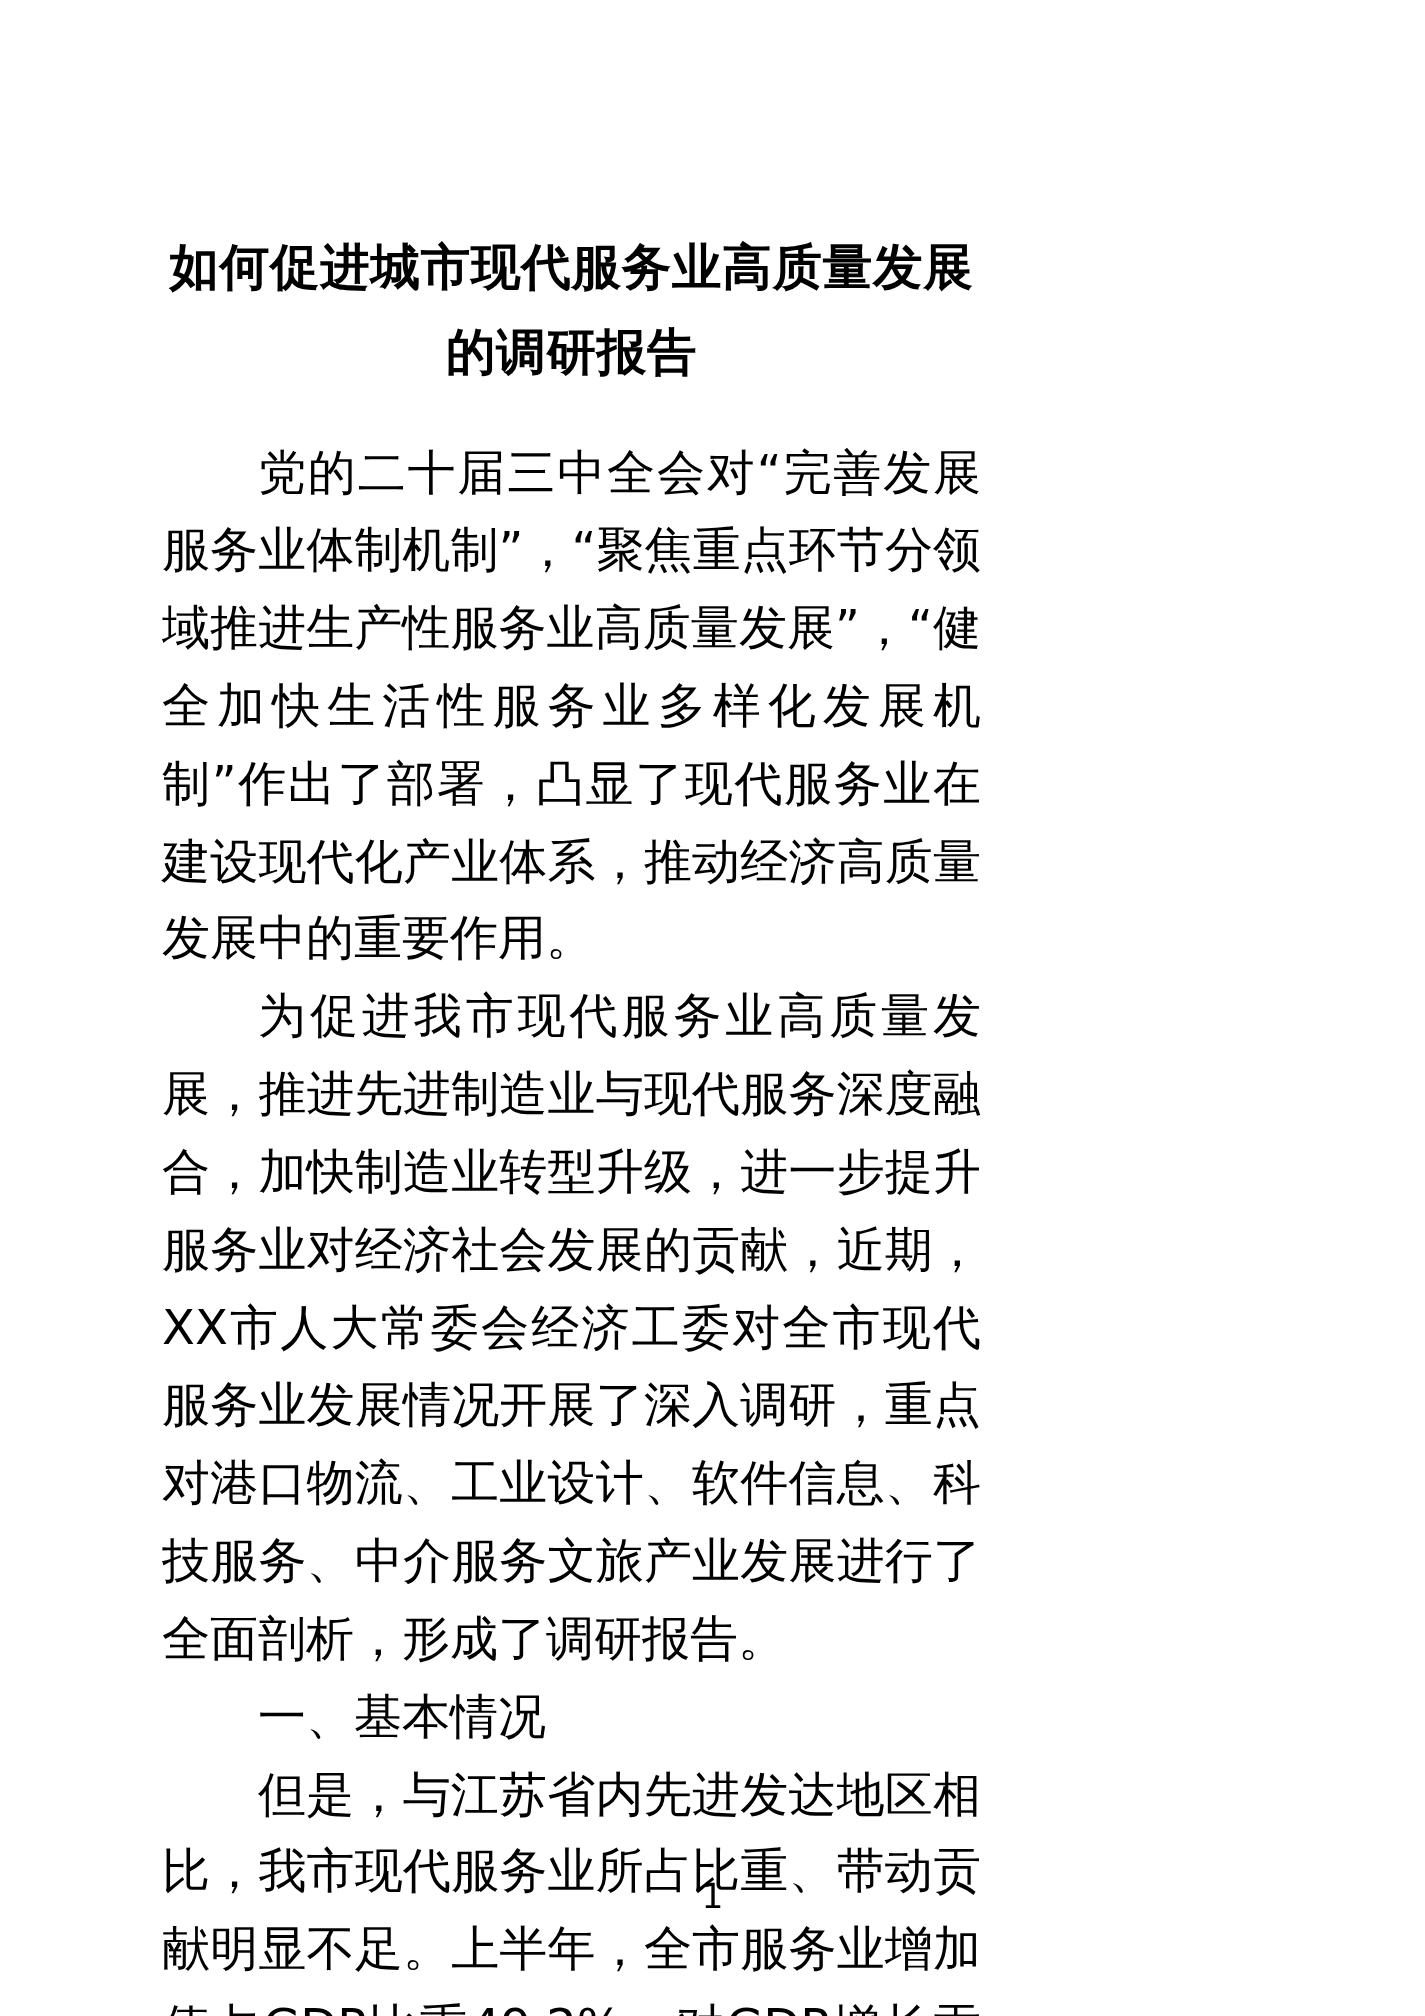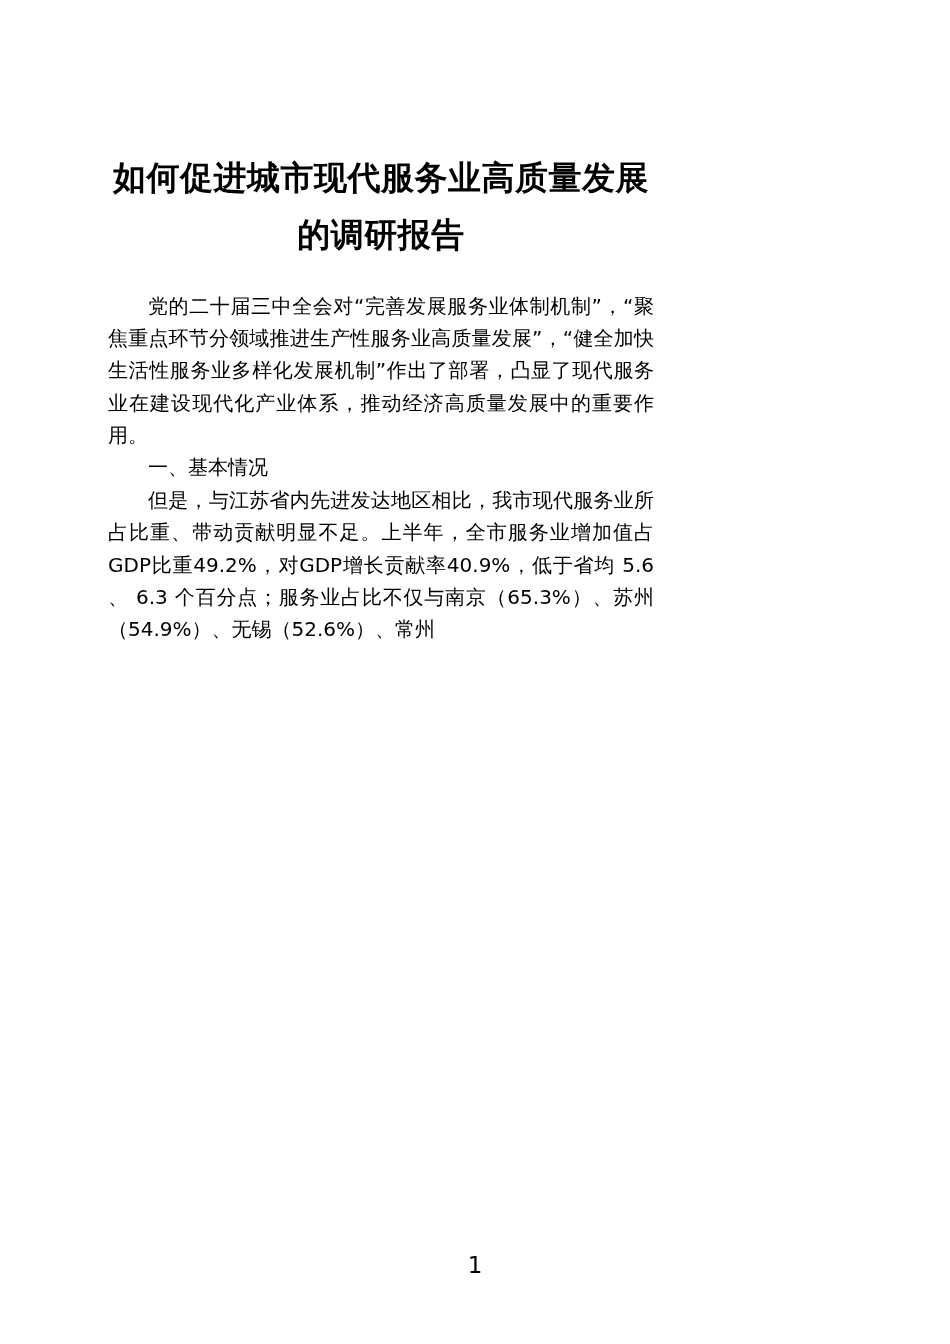--- a/index.html
+++ b/index.html
@@ -26,21 +26,21 @@
     font-family: "DejaVu Sans", "Liberation Sans", sans-serif;
     font-weight: bold;
     font-size: 33px;
     line-height: 1.72;
     text-align: center;
     margin: 0 0 26px 0;
     letter-spacing: 0.5px;
   }
   .body-par {
     font-family: "DejaVu Sans", "Liberation Sans", sans-serif;
-    font-size: 20px;
+    font-size: 32px;
     line-height: 1.62;
     text-align: justify;
     text-justify: inter-ideograph;
     margin: 0;
     text-indent: 2em;
     letter-spacing: 0px;
   }
   .page-number {
     position: absolute;
     bottom: 66px;
@@ -52,17 +52,18 @@
   }
 </style>
 </head>
 <body>
 
 <div class="page">
 
   <h1 class="doc-title">如何促进城市现代服务业高质量发展的调研报告</h1>
 
   <p class="body-par">党的二十届三中全会对“完善发展服务业体制机制”，“聚焦重点环节分领域推进生产性服务业高质量发展”，“健全加快生活性服务业多样化发展机制”作出了部署，凸显了现代服务业在建设现代化产业体系，推动经济高质量发展中的重要作用。</p>
+  <p class="body-par">为促进我市现代服务业高质量发展，推进先进制造业与现代服务深度融合，加快制造业转型升级，进一步提升服务业对经济社会发展的贡献，近期，XX市人大常委会经济工委对全市现代服务业发展情况开展了深入调研，重点对港口物流、工业设计、软件信息、科技服务、中介服务文旅产业发展进行了全面剖析，形成了调研报告。</p>
   <p class="body-par">一、基本情况</p>
   <p class="body-par">但是，与江苏省内先进发达地区相比，我市现代服务业所占比重、带动贡献明显不足。上半年，全市服务业增加值占GDP比重49.2%，对GDP增长贡献率40.9%，低于省均 5.6 、 6.3 个百分点；服务业占比不仅与南京（65.3%）、苏州（54.9%）、无锡（52.6%）、常州</p>
 
   <div class="page-number">1</div>
 </div>
 
 </body></html>

